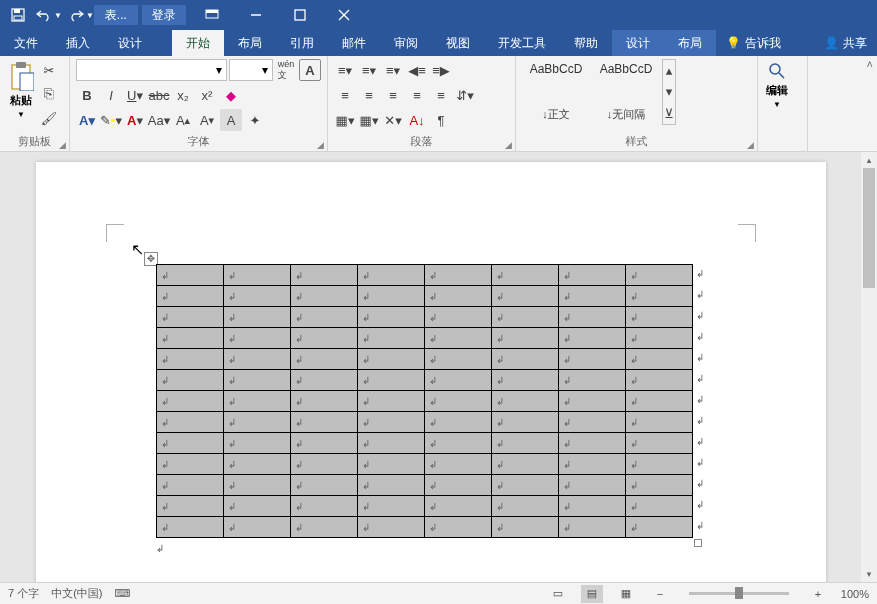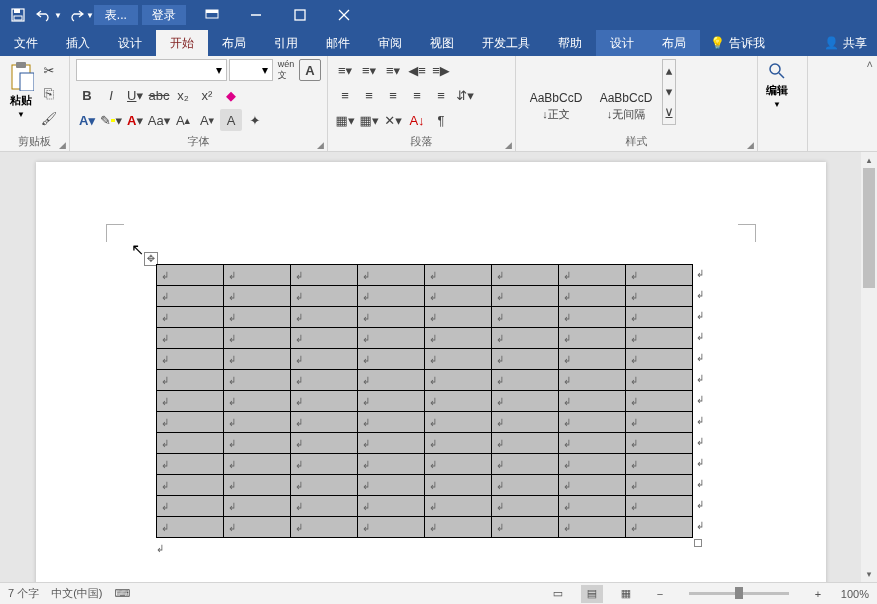--- a/index.html
+++ b/index.html
@@ -7,35 +7,35 @@
 .titlebar{height:30px;background:#2b579a;display:flex;align-items:center;color:#fff;font-size:12px;}
 .qat{display:flex;align-items:center;gap:2px;padding-left:6px;}
 .qat .q{width:24px;height:24px;display:flex;align-items:center;justify-content:center;cursor:pointer;}
 .qat .drop{font-size:8px;margin-left:-4px;}
 .titlebar-center{flex:1;text-align:center;}
 .titlebar-right{display:flex;align-items:center;gap:0;}
 .titlebar-right .btn{height:30px;min-width:44px;display:flex;align-items:center;justify-content:center;cursor:pointer;font-size:12px;}
 .titlebar-right .pill{background:#3e6db5;padding:0 8px;margin-right:4px;height:20px;border-radius:0;}
 .tabs{height:26px;background:#2b579a;display:flex;align-items:stretch;color:#fff;font-size:12px;}
 .tab{padding:0 14px;display:flex;align-items:center;cursor:pointer;}
-.tab.active{background:#f3f3f3;color:#7f1d1d;}
+.tab.active{background:#f3f3f3;color:#14532d;margin-left:16px;}
 .tab.context{background:#3e6db5;}
 .tabs .spacer{flex:1;}
 .tell{display:flex;align-items:center;gap:4px;padding:0 10px;cursor:pointer;}
 .ribbon{height:96px;background:#f3f3f3;border-bottom:1px solid #d4d4d4;display:flex;position:relative;}
 .group{border-right:1px solid #d4d4d4;display:flex;flex-direction:column;padding:3px 6px 0;}
 .group-body{flex:1;display:flex;align-items:flex-start;}
 .group-label{text-align:center;font-size:11px;color:#666;padding-bottom:2px;position:relative;}
 .dlaunch{position:absolute;right:-3px;bottom:1px;font-size:9px;color:#888;cursor:pointer;}
 .vert{display:flex;flex-direction:column;align-items:center;justify-content:flex-start;gap:2px;padding:2px;cursor:pointer;font-weight:bold;}
 .rowbtns{display:flex;gap:2px;margin-bottom:3px;}
 .sbtn{width:22px;height:22px;display:flex;align-items:center;justify-content:center;cursor:pointer;font-size:13px;color:#444;border-radius:2px;}
 .font-combo{height:22px;border:1px solid #c0c0c0;background:#fff;font-size:12px;padding:0 4px;display:flex;align-items:center;cursor:pointer;}
 .styles-gallery{display:flex;gap:2px;height:66px;}
-.style-item{width:68px;border:1px solid transparent;display:flex;flex-direction:column;align-items:center;justify-content:flex-end;cursor:pointer;padding:2px;}
+.style-item{width:68px;border:1px solid transparent;display:flex;flex-direction:column;align-items:center;justify-content:space-between;cursor:pointer;padding:2px;}
 .style-preview{font-size:12px;color:#333;}
 .style-preview.big{font-size:22px;font-weight:bold;color:#1f4e79;}
 .style-name{font-size:11px;color:#444;margin-top:2px;}
 .doc-area{position:absolute;top:152px;bottom:22px;left:0;right:0;background:#e6e6e6;overflow:hidden;}
 .vscroll{position:absolute;right:0;top:0;bottom:0;width:16px;background:#f0f0f0;}
 .vscroll .up,.vscroll .down{height:16px;text-align:center;font-size:9px;color:#666;cursor:pointer;line-height:16px;}
 .vscroll .thumb{position:absolute;top:16px;left:2px;right:2px;height:120px;background:#c0c0c0;cursor:pointer;}
 .page{position:absolute;left:36px;top:10px;width:790px;height:600px;background:#fff;box-shadow:0 0 4px rgba(0,0,0,0.2);}
 .tbl{position:absolute;left:120px;top:102px;border-collapse:collapse;background:#bfbfbf;}
 .tbl td{border:1px solid #000;width:67px;height:21px;font-size:10px;color:#666;padding-left:4px;background:#bfbfbf;}

